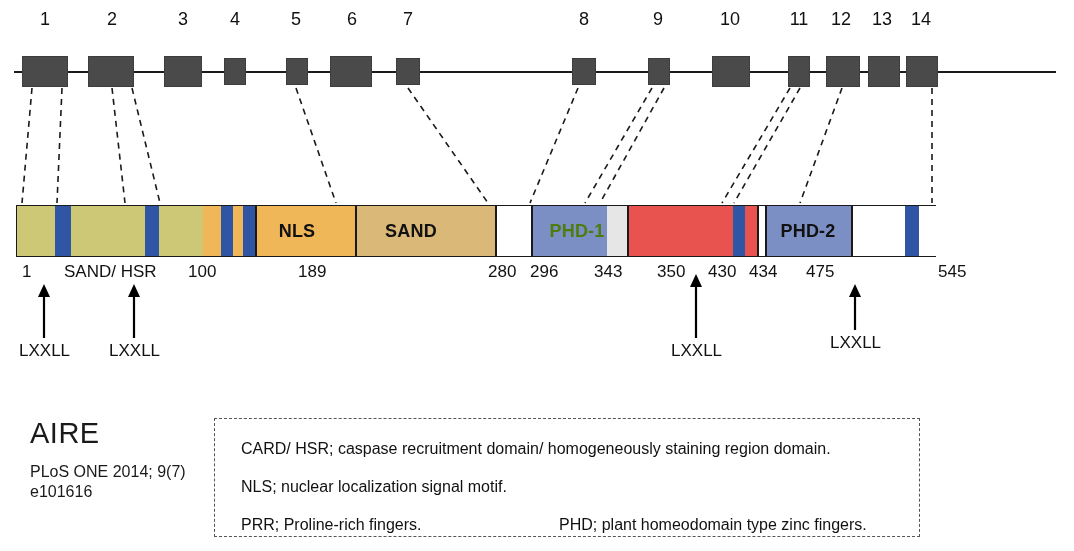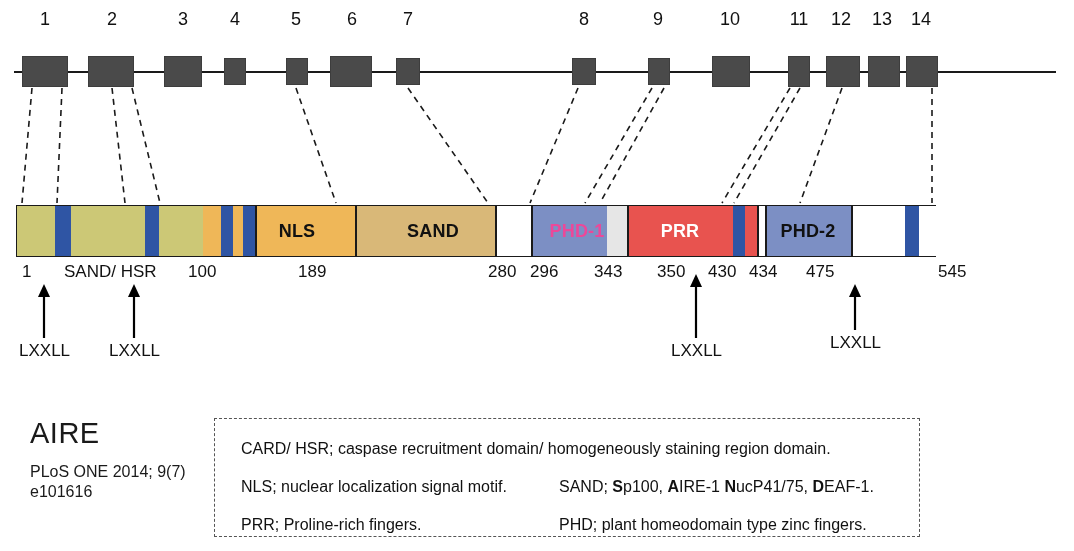--- a/index.html
+++ b/index.html
@@ -220,27 +220,26 @@
       <div class="seg" style="left: 54px; width: 74px; background: rgb(204, 200, 118);"></div>
       <div class="seg" style="left: 128px; width: 14px; background: rgb(47, 85, 164);"></div>
       <div class="seg" style="left: 142px; width: 44px; background: rgb(204, 200, 118);"></div>
       <div class="seg" style="left: 186px; width: 18px; background: rgb(239, 183, 88);"></div>
       <div class="seg" style="left: 204px; width: 12px; background: rgb(47, 85, 164);"></div>
       <div class="seg" style="left: 216px; width: 10px; background: rgb(239, 183, 88);"></div>
       <div class="seg" style="left: 226px; width: 12px; background: rgb(47, 85, 164);"></div>
       <div class="seg" style="left: 238px; width: 100px; background: rgb(239, 183, 88);"></div>
       <div class="seg-label" style="left: 238px; width: 84px; color: rgb(17, 17, 17);">NLS</div>
       <div class="seg" style="left: 338px; width: 140px; background: rgb(217, 184, 120);"></div>
-      <div class="seg-label" style="left: 346px; width: 140px; color: rgb(17, 17, 17);">SAND</div>
+      <div class="seg-label" style="left: 324px; width: 140px; color: rgb(17, 17, 17);">SAND</div>
       <div class="seg" style="left: 478px; width: 36px; background: rgb(255, 255, 255);"></div>
       <div class="seg" style="left: 514px; width: 76px; background: rgb(124, 143, 196);"></div>
-      <div class="seg-label" style="left: 514px; width: 92px; color: #ec4899;">PHD-1</div>
+      <div class="seg-label" style="left: 514px; width: 92px; color: #4d7c0f;">PHD-1</div>
       <div class="seg" style="left: 590px; width: 20px; background: rgb(230, 230, 230);"></div>
       <div class="seg" style="left: 610px; width: 106px; background: rgb(232, 83, 79);"></div>
-      <div class="seg-label" style="left: 610px; width: 106px; color: rgb(255, 255, 255);">PRR</div>
       <div class="seg" style="left: 716px; width: 12px; background: rgb(47, 85, 164);"></div>
       <div class="seg" style="left: 728px; width: 12px; background: rgb(232, 83, 79);"></div>
       <div class="seg" style="left: 740px; width: 8px; background: rgb(255, 255, 255);"></div>
       <div class="seg" style="left: 748px; width: 86px; background: rgb(124, 143, 196);"></div>
       <div class="seg-label" style="left: 748px; width: 86px; color: rgb(17, 17, 17);">PHD-2</div>
       <div class="seg" style="left: 834px; width: 54px; background: rgb(255, 255, 255);"></div>
       <div class="seg" style="left: 888px; width: 14px; background: rgb(47, 85, 164);"></div>
       <div class="seg" style="left: 902px; width: 18px; background: rgb(255, 255, 255);"></div>
       <div class="seg-div" style="left: 238px;"></div>
       <div class="seg-div" style="left: 338px;"></div>
@@ -287,18 +286,17 @@
 
   <div id="aire-title">AIRE</div>
   <div id="aire-ref">
     <div>PLoS ONE 2014; 9(7)</div>
     <div>e101616</div>
   </div>
 
   <div id="legend-box">
       <div class="legend-cell" style="left: 26px; top: 22px;"><span>CARD/ HSR;  caspase recruitment domain/ homogeneously staining region domain.</span></div>
       <div class="legend-cell" style="left: 26px; top: 60px;"><span>NLS; nuclear localization signal motif.</span></div>
-      <div class="legend-cell" style="left: 344px; top: 60px;"><span>SAND; </span><b>S</b><span>p100, </span><b>A</b><span>IRE-1 </span><b>N</b><span>ucP41/75, </span><b>D</b><span>EAF-1.</span></div>
       <div class="legend-cell" style="left: 26px; top: 98px;"><span>PRR;  Proline-rich fingers.</span></div>
       <div class="legend-cell" style="left: 344px; top: 98px;"><span>PHD; plant homeodomain type zinc fingers.</span></div>
     </div>
 
 </div>
 
 </body></html>

